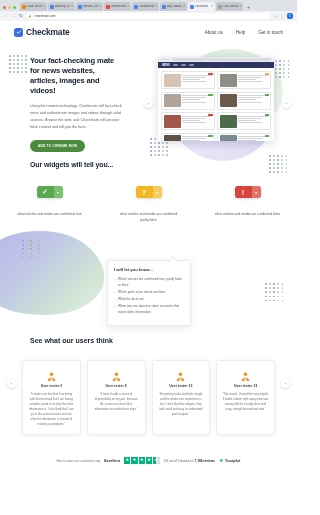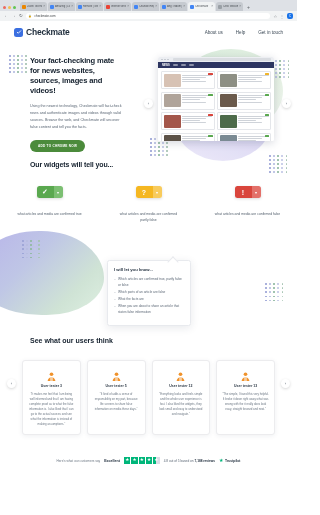--- a/index.html
+++ b/index.html
@@ -407,21 +407,21 @@
         <i style="background: rgb(195, 200, 230);"></i>
         <i style="background: rgb(165, 195, 178);"></i>
         <i style="background: rgb(154, 163, 214);"></i>
         <i style="background: rgb(183, 189, 224);"></i>
         <i style="background: rgb(143, 185, 160);"></i>
         <i style="background: rgb(195, 200, 230);"></i>
         <i style="background: rgb(165, 195, 178);"></i>
       </div>
 
     <div class="hero-copy">
-      <h1 class="hero-h1">Your fact-checking mate for news websites, sources, images and videos!</h1>
+      <h1 class="hero-h1">Your fact-checking mate for news websites, articles, images and videos!</h1>
       <p class="hero-p">Using the newest technology, Checkmate will fact-check news and authenticate images and videos through valid sources. Browse the web, and Checkmate will uncover false content and tell you the facts.</p>
       <button class="cta">ADD TO CHROME NOW</button>
     </div>
 
     <div class="mock">
       <div class="mock-bar">
         <span class="mock-dot"></span>
         <span class="mock-dot"></span>
         <span class="mock-dot"></span>
         <span class="mock-addr"></span>

